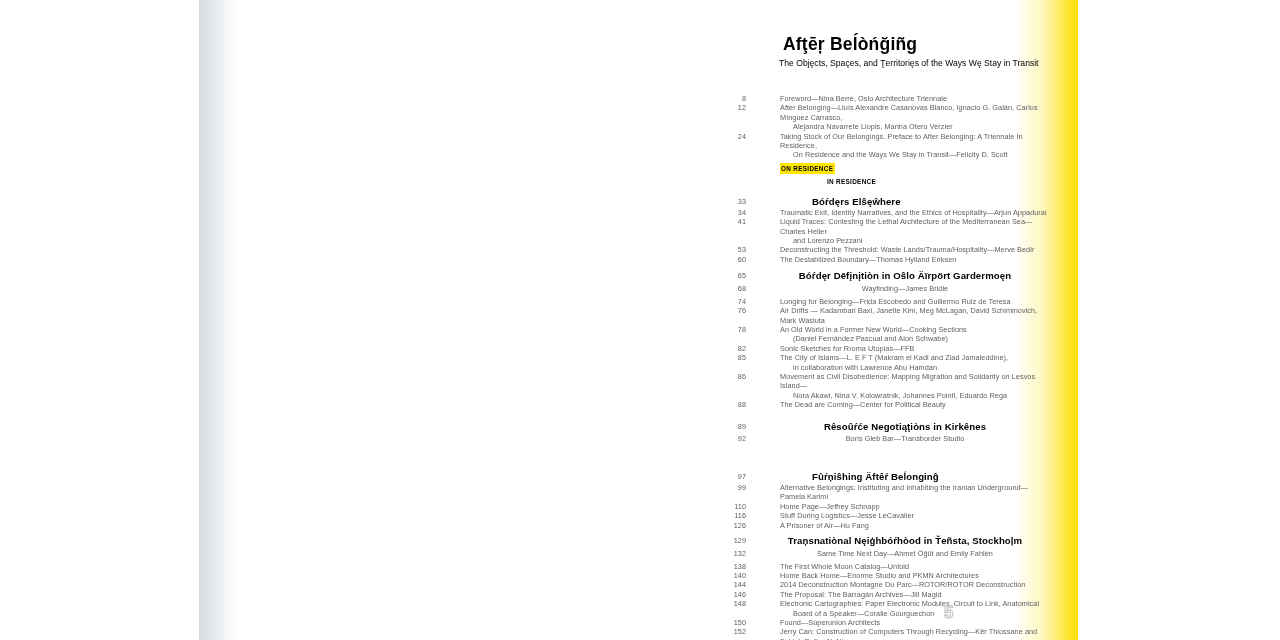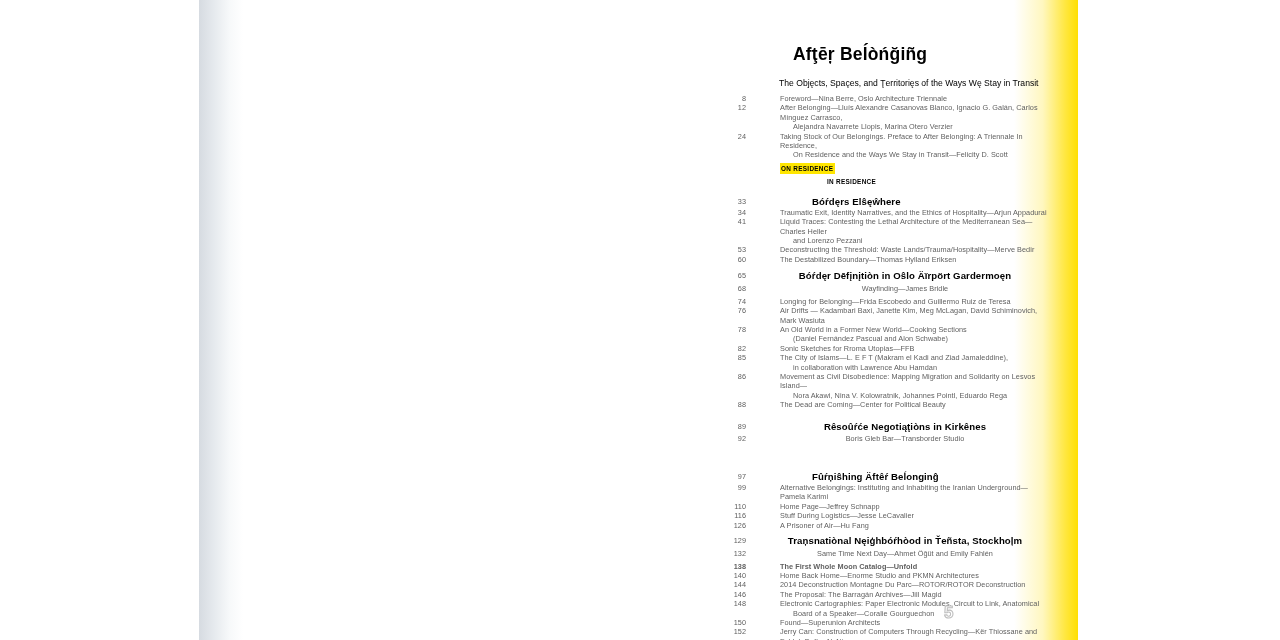--- a/index.html
+++ b/index.html
@@ -7,21 +7,21 @@
   .canvas{position:relative;width:1280px;height:640px;background:#ffffff;}
 
   
   .edge-left{position:absolute;left:199px;top:0;width:44px;height:640px;
     background:linear-gradient(90deg,#d6dbe1 0%,#e6eaee 35%,#f7f9fa 70%,#ffffff 100%);}
   .edge-right{position:absolute;left:1014px;top:0;width:64px;height:640px;
     background:linear-gradient(90deg,rgba(255,223,0,0) 0%,rgba(255,223,0,.25) 45%,rgba(255,223,0,.75) 80%,#ffdf00 100%);}
 
   
   .titleblock{position:absolute;left:779px;top:30px;width:300px;}
-  .titleblock h1{margin:14px;font-size:17.5px;line-height:20px;font-weight:bold;color:#000;letter-spacing:.2px;}
+  .titleblock h1{margin:4px;font-size:17.5px;line-height:20px;font-weight:bold;color:#000;letter-spacing:.2px;}
   .titleblock h2{margin:3px 0 0 0;font-size:8.6px;line-height:10px;font-weight:normal;color:#000;}
 
   
   .toc{position:absolute;left:700px;top:94px;width:352px;}
   .row{display:flex;font-size:7.3px;line-height:9.4px;color:#5f5f5f;letter-spacing:.05px;}
   .row .num{flex:none;width:46px;text-align:right;color:#5f5f5f;}
   .row .txt{flex:1;margin-left:34px;}
   .row.c .txt{margin-left:47px;}
   .row.h{line-height:13px;gap:32px;}
   .row.h .txt,.row.hc .txt{color:#000;font-weight:bold;font-size:9.6px;letter-spacing:.1px;}
@@ -181,21 +181,21 @@
         <span class="txt">A Prisoner of Air—Hu Fang</span>
       </div>
       <div class="row hc" style="margin-top: 5px;">
         <span class="num">129</span>
         <span class="txt">Traņsnatiònal Nęiģhbóŕhòod in Ťeñsta, Stockhoļm</span>
       </div>
       <div class="row ec">
         <span class="num">132</span>
         <span class="txt">Same Time Next Day—Ahmet Öğüt and Emily Fahlén</span>
       </div>
-      <div class="row e" style="margin-top: 3px; font-weight: bold;">
+      <div class="row e" style="margin-top: 3px;">
         <span class="num">138</span>
         <span class="txt">The First Whole Moon Catalog—Unfold</span>
       </div>
       <div class="row e">
         <span class="num">140</span>
         <span class="txt">Home Back Home—Enorme Studio and PKMN Architectures</span>
       </div>
       <div class="row e">
         <span class="num">144</span>
         <span class="txt">2014 Deconstruction Montagne Du Parc—ROTOR/ROTOR Deconstruction</span>

